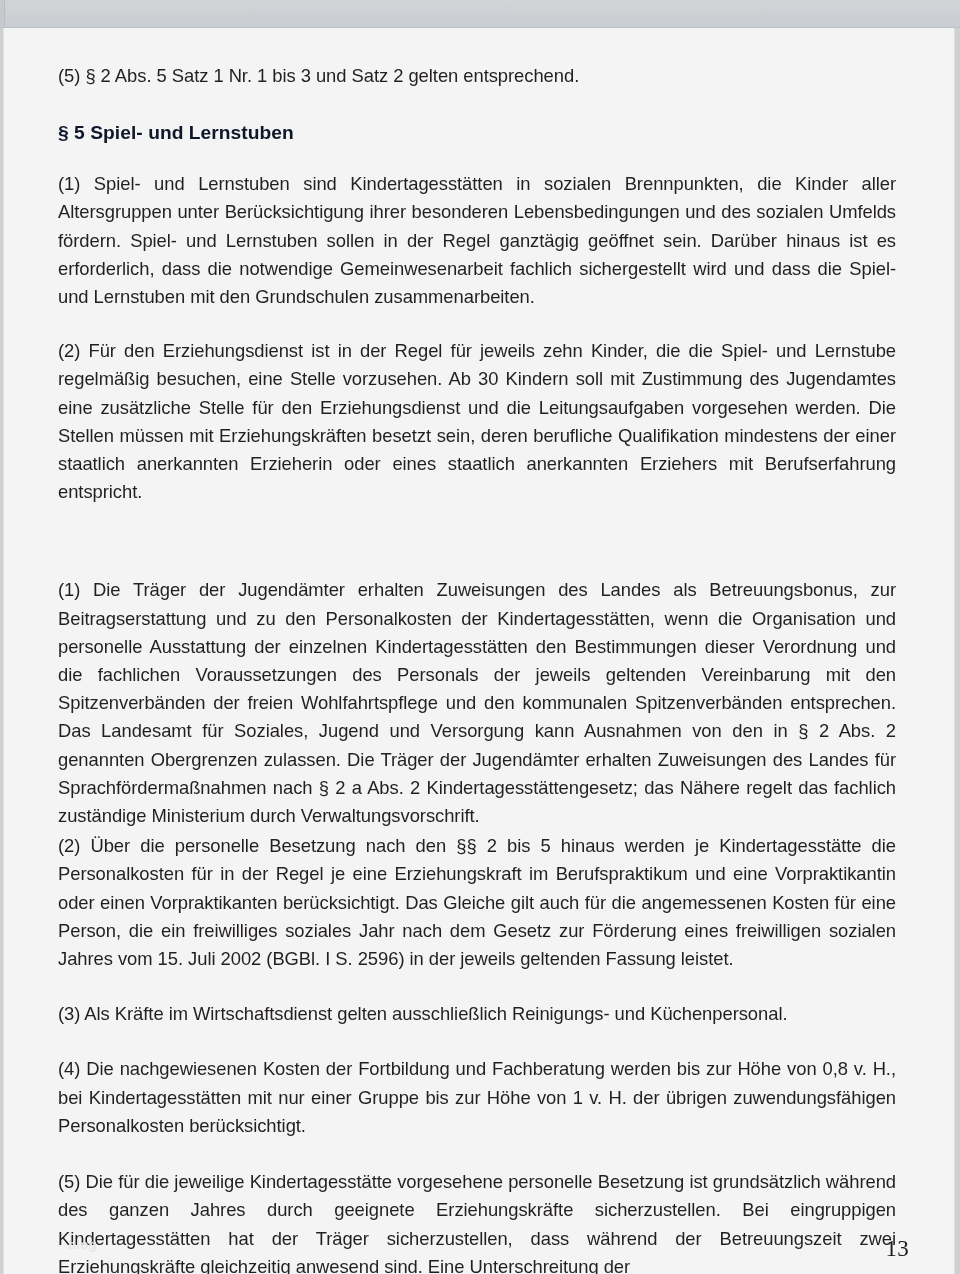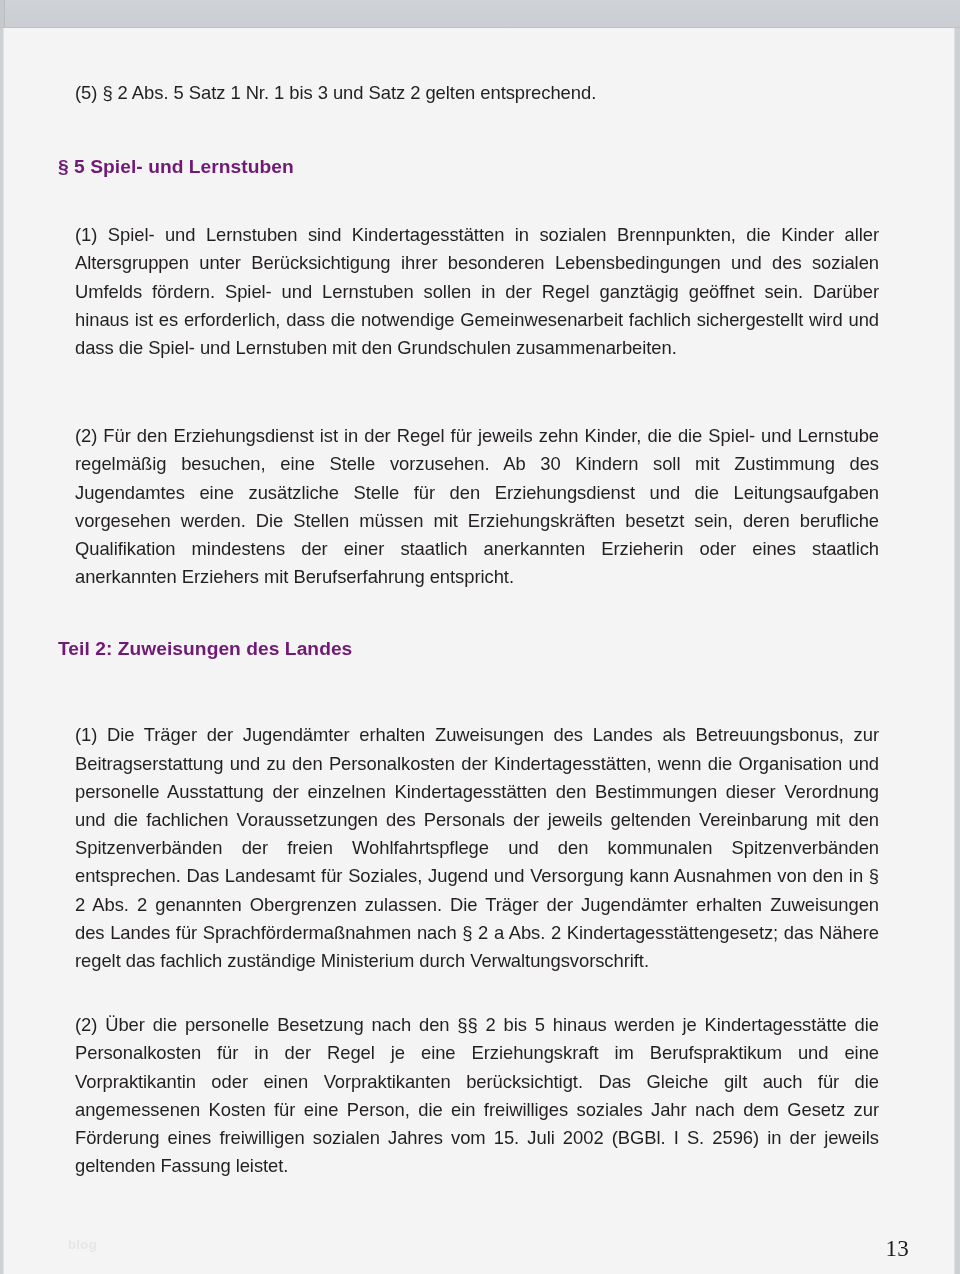--- a/index.html
+++ b/index.html
@@ -56,37 +56,37 @@
 
   .page-body {
     position: absolute;
     left: 54px;
     top: 34px;
     width: 838px;
   }
 
   
   .para {
-    margin: 17px;
+    margin: 0;
     color: #231f20;
     font-size: 18.4px;
     line-height: 28.2px;
     text-align: justify;
     text-justify: inter-word;
     letter-spacing: -0.05px;
     -webkit-hyphens: none;
     hyphens: none;
   }
   .para.ragged {
     text-align: left;
   }
 
   .heading {
     margin: 0;
-    color: #701a75;
+    color: #0f172a;
     font-size: 19.2px;
     line-height: 26px;
     font-weight: bold;
     letter-spacing: 0.05px;
   }
   .gap-after-p5  { height: 30px; }
   .gap-after-h5  { height: 24px; }
   .gap-p1-p2     { height: 26px; }
   .gap-p2-teil   { height: 28px; }
   .gap-teil-h6   { height: 20px; }
@@ -143,38 +143,39 @@
       <div class="gap-after-h5"></div>
 
       <p class="para">(1) Spiel- und Lernstuben sind Kindertagesstätten in sozialen Brennpunkten, die Kinder aller Altersgruppen unter Berücksichtigung ihrer besonderen Lebensbedingungen und des sozialen Umfelds fördern. Spiel- und Lernstuben sollen in der Regel ganztägig geöffnet sein. Darüber hinaus ist es erforderlich, dass die notwendige Gemeinwesenarbeit fachlich sichergestellt wird und dass die Spiel- und Lernstuben mit den Grundschulen zusammenarbeiten.</p>
 
       <div class="gap-p1-p2"></div>
 
       <p class="para">(2) Für den Erziehungsdienst ist in der Regel für jeweils zehn Kinder, die die Spiel- und Lernstube regelmäßig besuchen, eine Stelle vorzusehen. Ab 30 Kindern soll mit Zustimmung des Jugendamtes eine zusätzliche Stelle für den Erziehungsdienst und die Leitungsaufgaben vorgesehen werden. Die Stellen müssen mit Erziehungskräften besetzt sein, deren berufliche Qualifikation mindestens der einer staatlich anerkannten Erzieherin oder eines staatlich anerkannten Erziehers mit Berufserfahrung entspricht.</p>
 
       <div class="gap-p2-teil"></div>
 
-      <h2 class="heading">Teil 2: Zuweisungen des Landes</h2>
 
       <div class="gap-teil-h6"></div>
 
 
       <div class="gap-h6-p1"></div>
 
       <p class="para">(1) Die Träger der Jugendämter erhalten Zuweisungen des Landes als Betreuungsbonus, zur Beitragserstattung und zu den Personalkosten der Kindertagesstätten, wenn die Organisation und personelle Ausstattung der einzelnen Kindertagesstätten den Bestimmungen dieser Verordnung und die fachlichen Voraussetzungen des Personals der jeweils geltenden Vereinbarung mit den Spitzenverbänden der freien Wohlfahrtspflege und den kommunalen Spitzenverbänden entsprechen. Das Landesamt für Soziales, Jugend und Versorgung kann Ausnahmen von den in § 2 Abs. 2 genannten Obergrenzen zulassen. Die Träger der Jugendämter erhalten Zuweisungen des Landes für Sprachfördermaßnahmen nach § 2 a Abs. 2 Kindertagesstättengesetz; das Nähere regelt das fachlich zuständige Ministerium durch Verwaltungsvorschrift.</p>
 
       <div class="gap-p1-p2b"></div>
 
       <p class="para">(2) Über die personelle Besetzung nach den §§ 2 bis 5 hinaus werden je Kindertagesstätte die Personalkosten für in der Regel je eine Erziehungskraft im Berufspraktikum und eine Vorpraktikantin oder einen Vorpraktikanten berücksichtigt. Das Gleiche gilt auch für die angemessenen Kosten für eine Person, die ein freiwilliges soziales Jahr nach dem Gesetz zur Förderung eines freiwilligen sozialen Jahres vom 15. Juli 2002 (BGBl. I S. 2596) in der jeweils geltenden Fassung leistet.</p>
 
       <div class="gap-p2b-p3"></div>
 
+      <p class="para">(3) Als Kräfte im Wirtschaftsdienst gelten ausschließlich Reinigungs- und Küchenpersonal.</p>
 
       <div class="gap-p3-p4"></div>
 
+      <p class="para">(4) Die nachgewiesenen Kosten der Fortbildung und Fachberatung werden bis zur Höhe von 0,8 v. H., bei Kindertagesstätten mit nur einer Gruppe bis zur Höhe von 1 v. H. der übrigen zuwendungsfähigen Personalkosten berücksichtigt.</p>
 
       <div class="gap-p4-p5"></div>
 
       <p class="para">(5) Die für die jeweilige Kindertagesstätte vorgesehene personelle Besetzung ist grundsätzlich während des ganzen Jahres durch geeignete Erziehungskräfte sicherzustellen. Bei eingruppigen Kindertagesstätten hat der Träger sicherzustellen, dass während der Betreuungszeit zwei Erziehungskräfte gleichzeitig anwesend sind. Eine Unterschreitung der</p>
 
     </div>
 
     <div class="watermark">blog</div>
 
     <div class="folio">13</div>

